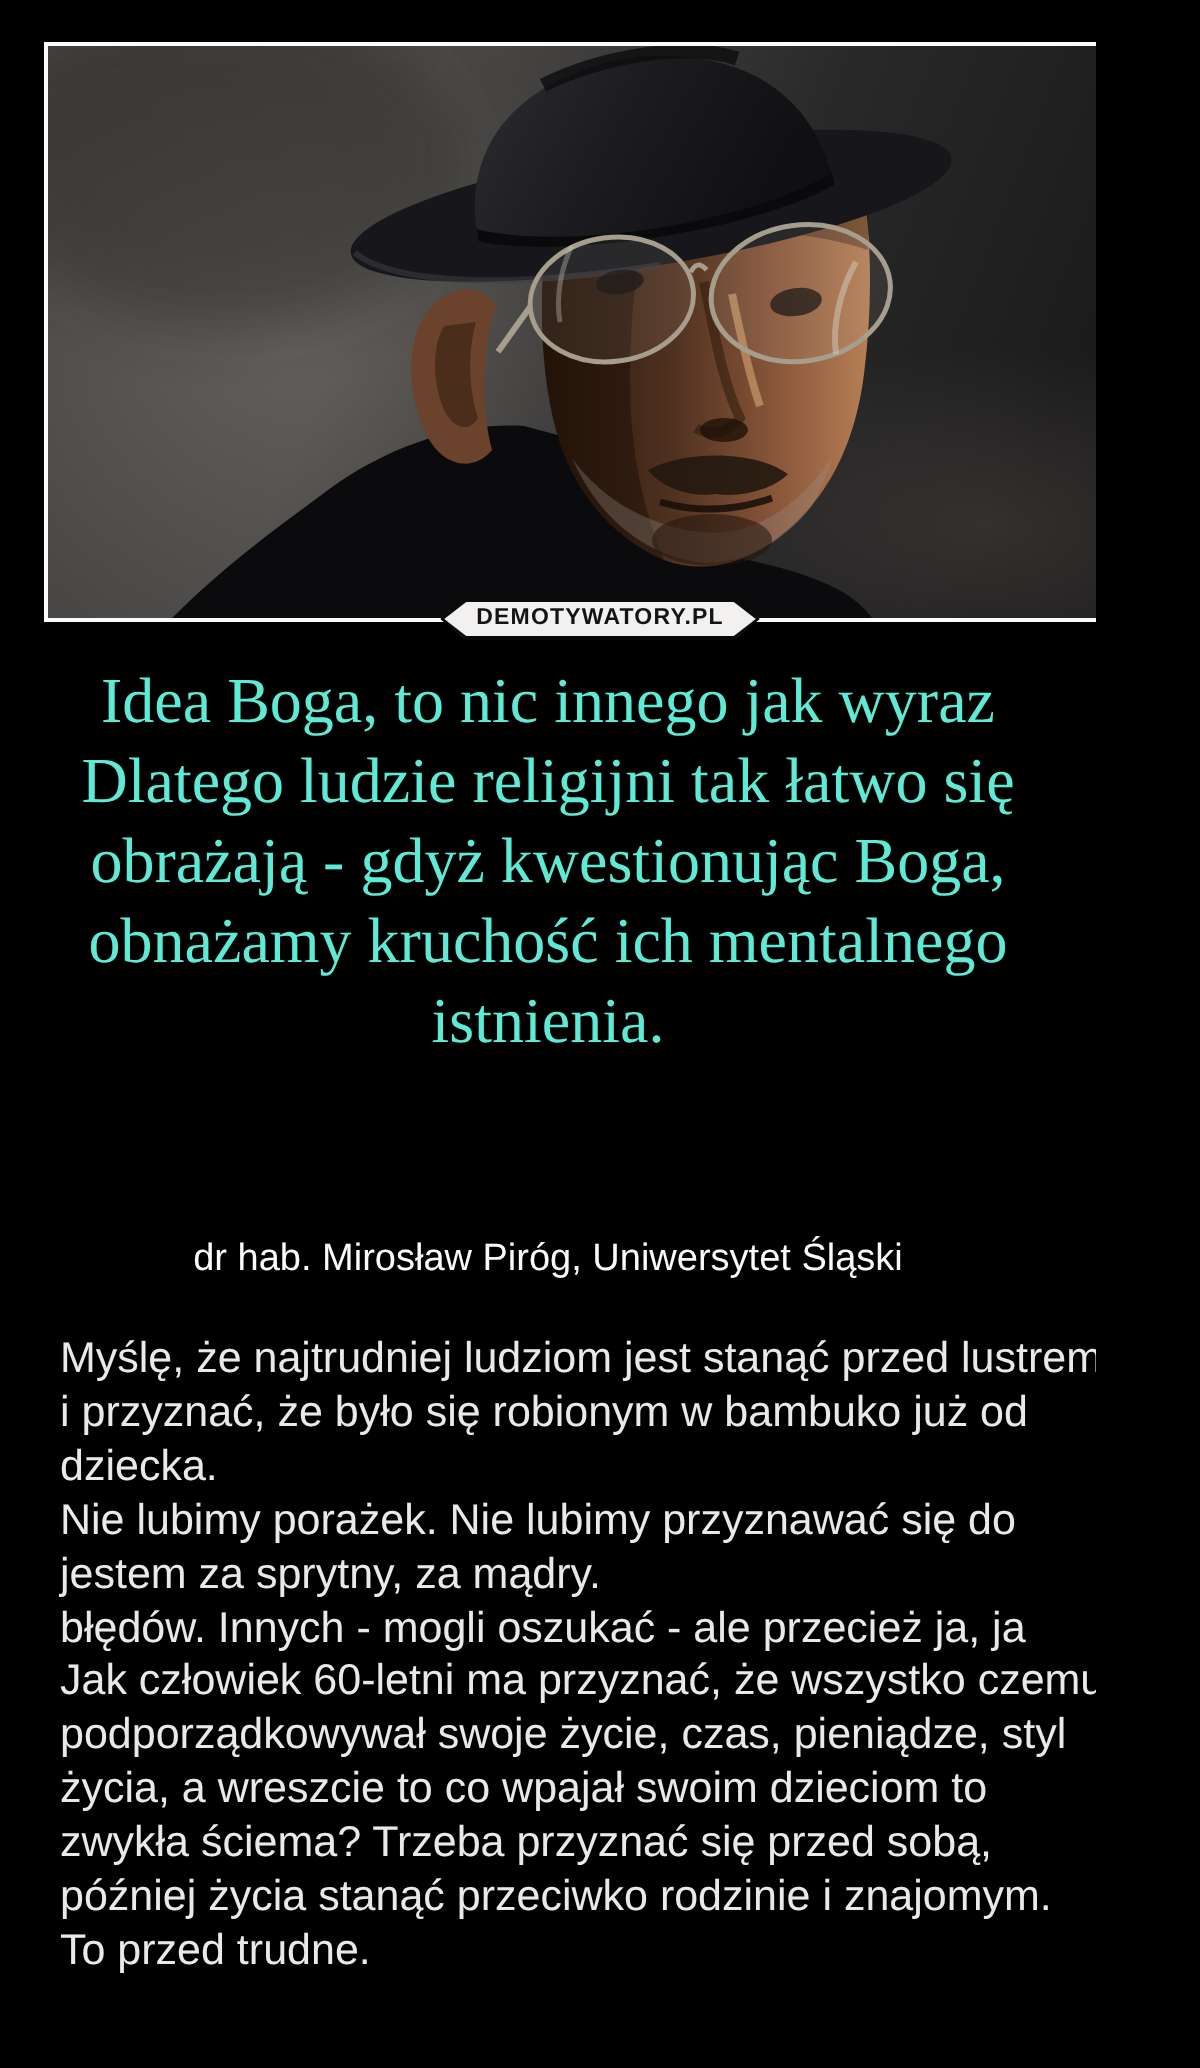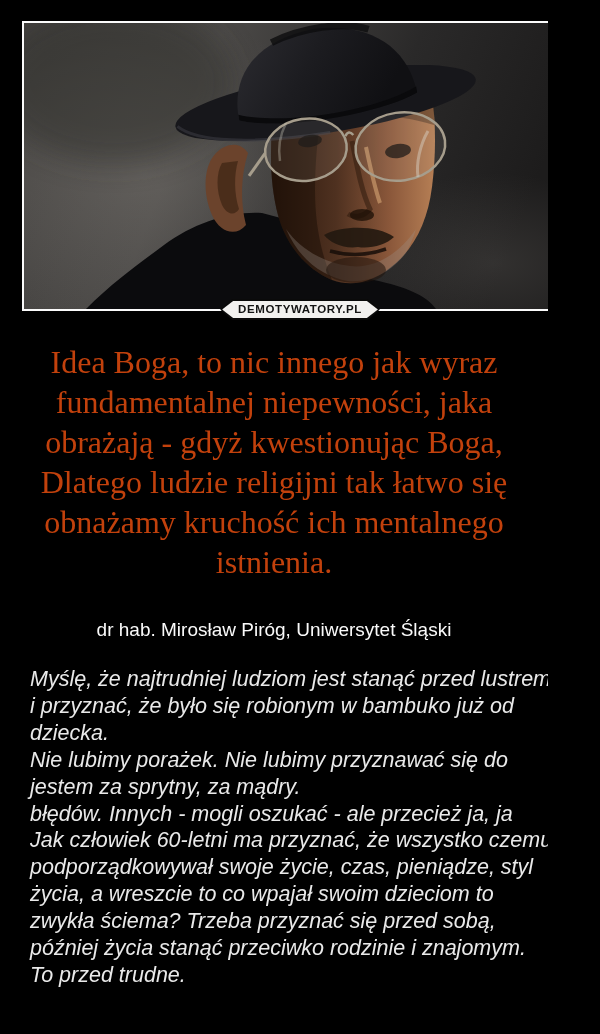--- a/index.html
+++ b/index.html
@@ -19,34 +19,34 @@
     clip-path:polygon(12px 0, calc(100% - 12px) 0, 100% 50%, calc(100% - 12px) 100%, 12px 100%, 0 50%);
     background:#0a0a0a; padding:2px;
   }
   .badge-inner {
     clip-path:polygon(11px 0, calc(100% - 11px) 0, 100% 50%, calc(100% - 11px) 100%, 11px 100%, 0 50%);
     background:#f2f1ef; color:#141414; font-weight:bold; font-size:11.5px;
     line-height:15px; padding:1px 16px; letter-spacing:0.6px; white-space:nowrap;
     font-family:"Liberation Sans", sans-serif;
   }
   .headline {
-    position:absolute; top:342px; left:16px; right:16px; text-align:center;
-    color:#c2410c; font-family:"Liberation Serif", serif;
+    position:absolute; top:330px; left:16px; right:16px; text-align:center;
+    color:#5eead4; font-family:"Liberation Serif", serif;
     font-size:32px; line-height:40px; font-weight:normal;
   }
   .headline .hl-line { white-space:nowrap; }
   .attribution {
     position:absolute; top:615px; left:0; width:100%; text-align:center;
     color:#fafafa; font-size:19px; line-height:30px;
   }
   .body-text {
     position:absolute; top:666px; left:30px; right:14px; text-align:left;
     color:#e9e9e9; font-size:21.5px; line-height:26.9px;
   }
-  .body-text .b-line { white-space:nowrap;font-style:italic; }
+  .body-text .b-line { white-space:nowrap; }
 </style>
 </head>
 <body>
 
 <div class="page">
 
   <div class="photo-frame">
     <svg viewBox="0 0 552 286" preserveAspectRatio="none" aria-hidden="true">
       <defs>
         <linearGradient id="bgG" x1="0" y1="0" x2="1" y2="0.2">
@@ -129,23 +129,22 @@
 
     <div class="badge">
       <div class="badge-outer">
         <div class="badge-inner">DEMOTYWATORY.PL</div>
       </div>
     </div>
   </div>
 
   <div class="headline">
     <div class="hl-line">Idea Boga, to nic innego jak wyraz</div>
-    <div class="hl-line">fundamentalnej niepewności, jaka</div>
+    <div class="hl-line">Dlatego ludzie religijni tak łatwo się</div>
     <div class="hl-line">obrażają - gdyż kwestionując Boga,</div>
-    <div class="hl-line">Dlatego ludzie religijni tak łatwo się</div>
     <div class="hl-line">obnażamy kruchość ich mentalnego</div>
     <div class="hl-line">istnienia.</div>
   </div>
 
   <div class="attribution">dr hab. Mirosław Piróg, Uniwersytet Śląski</div>
 
   <div class="body-text">
     <div class="b-line">Myślę, że najtrudniej ludziom jest stanąć przed lustrem</div>
     <div class="b-line">i przyznać, że było się robionym w bambuko już od</div>
     <div class="b-line">dziecka.</div>

